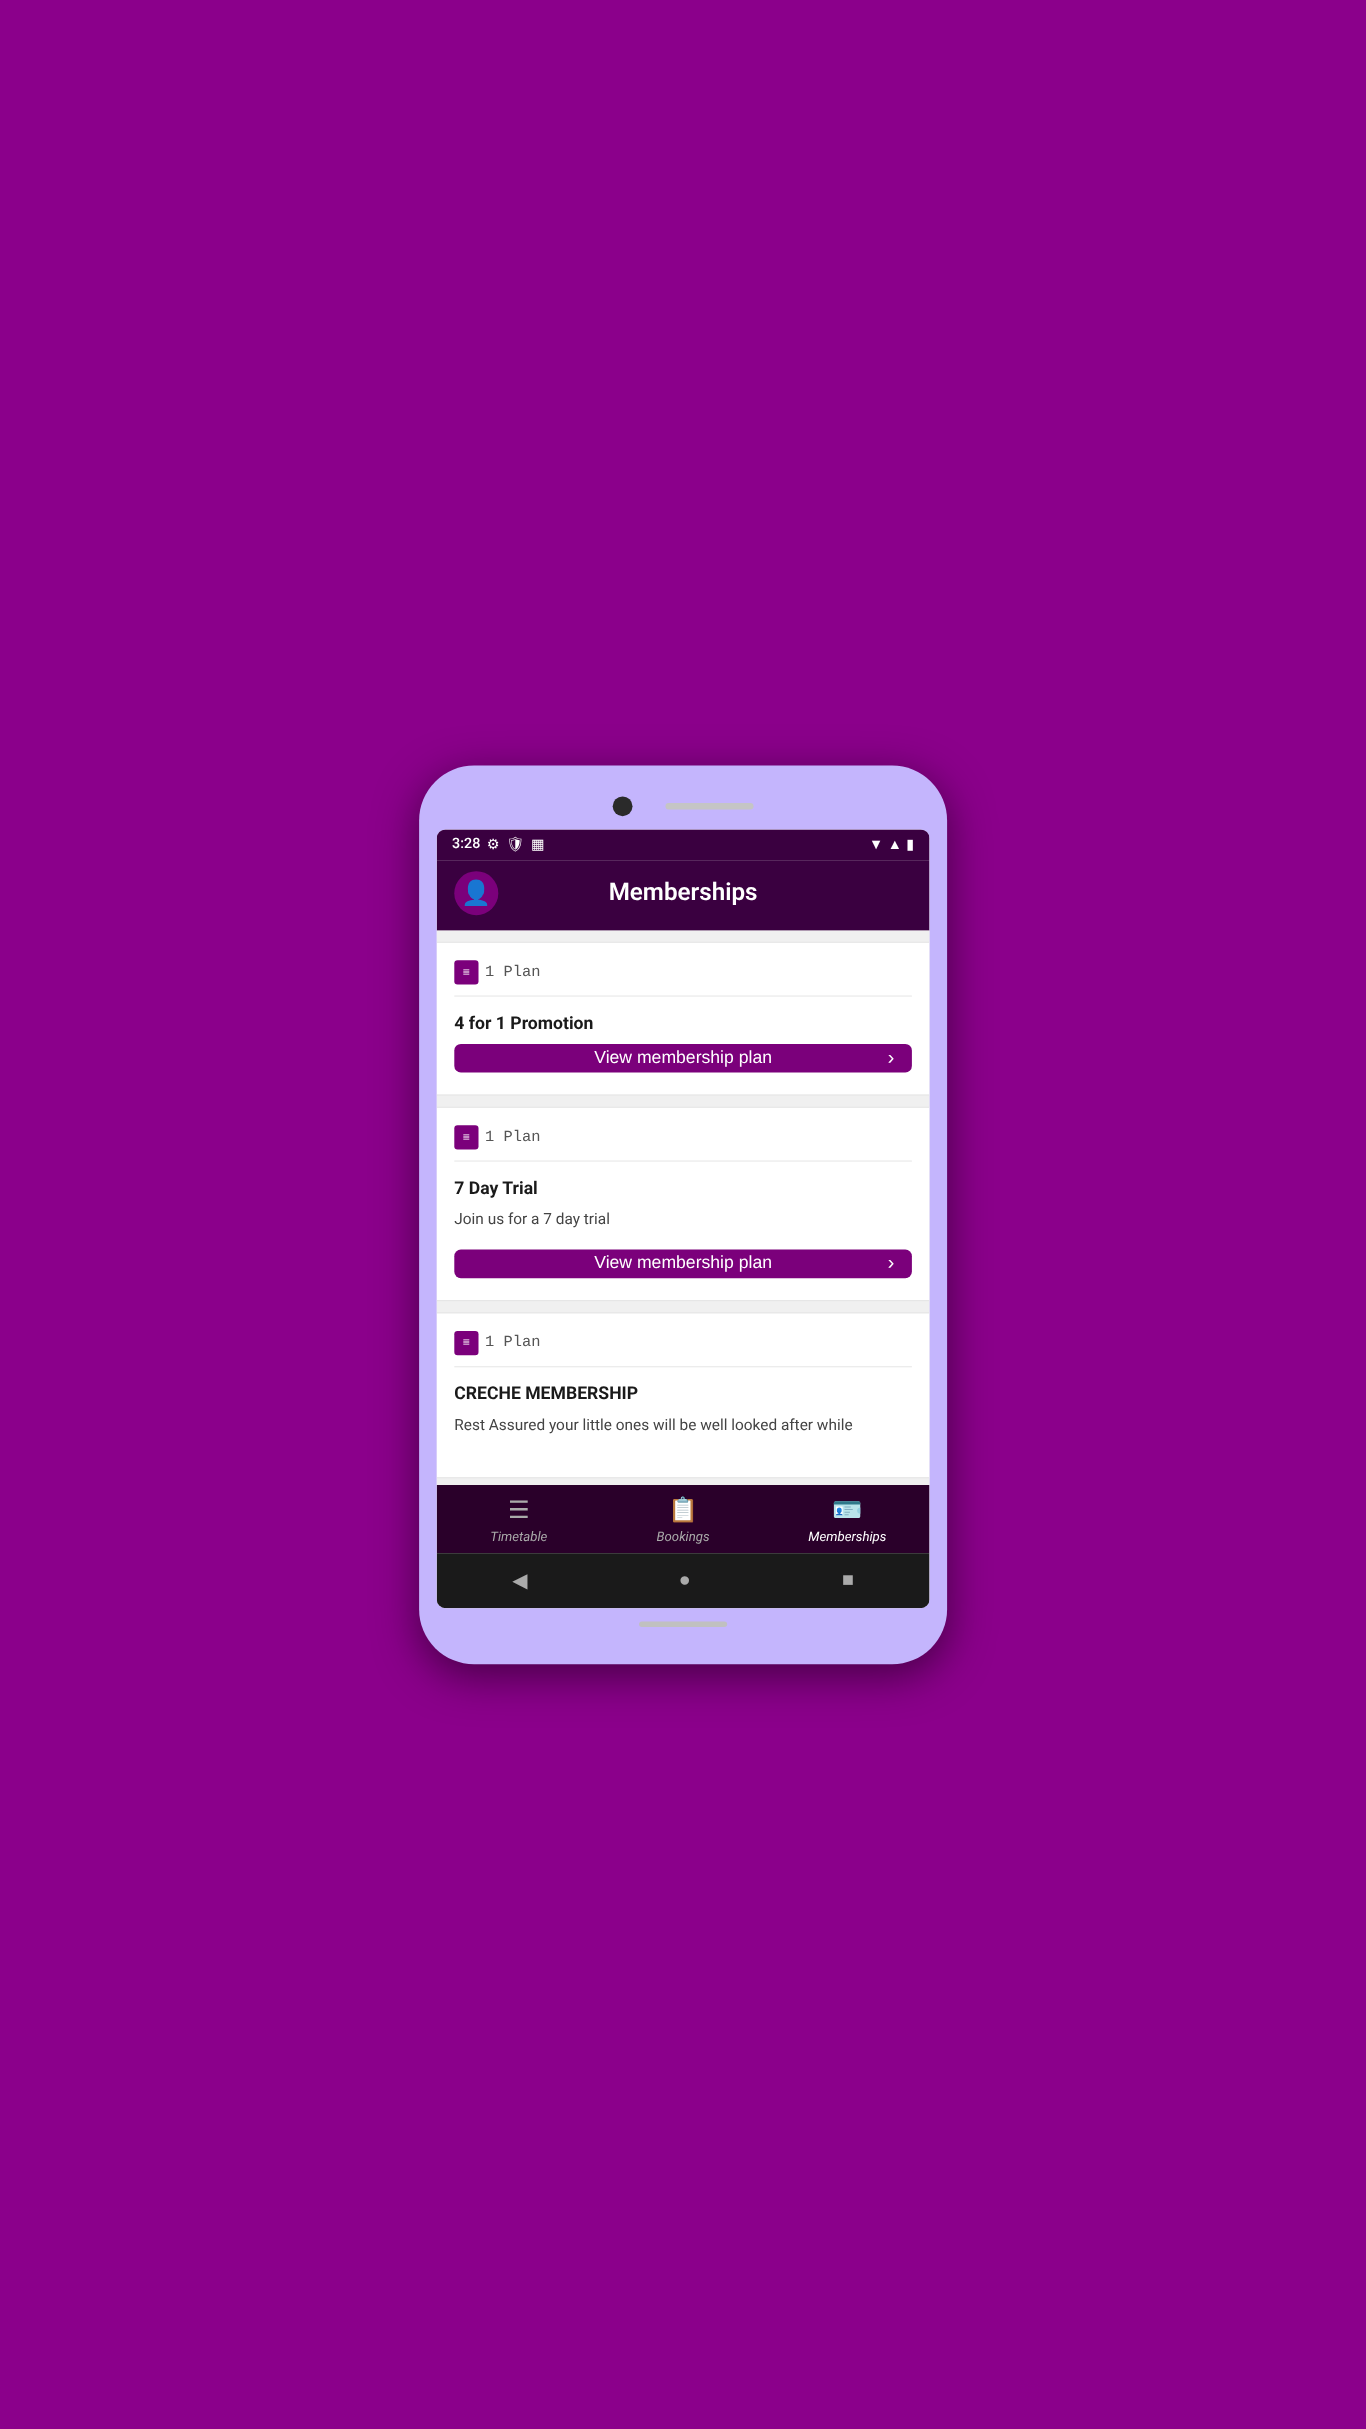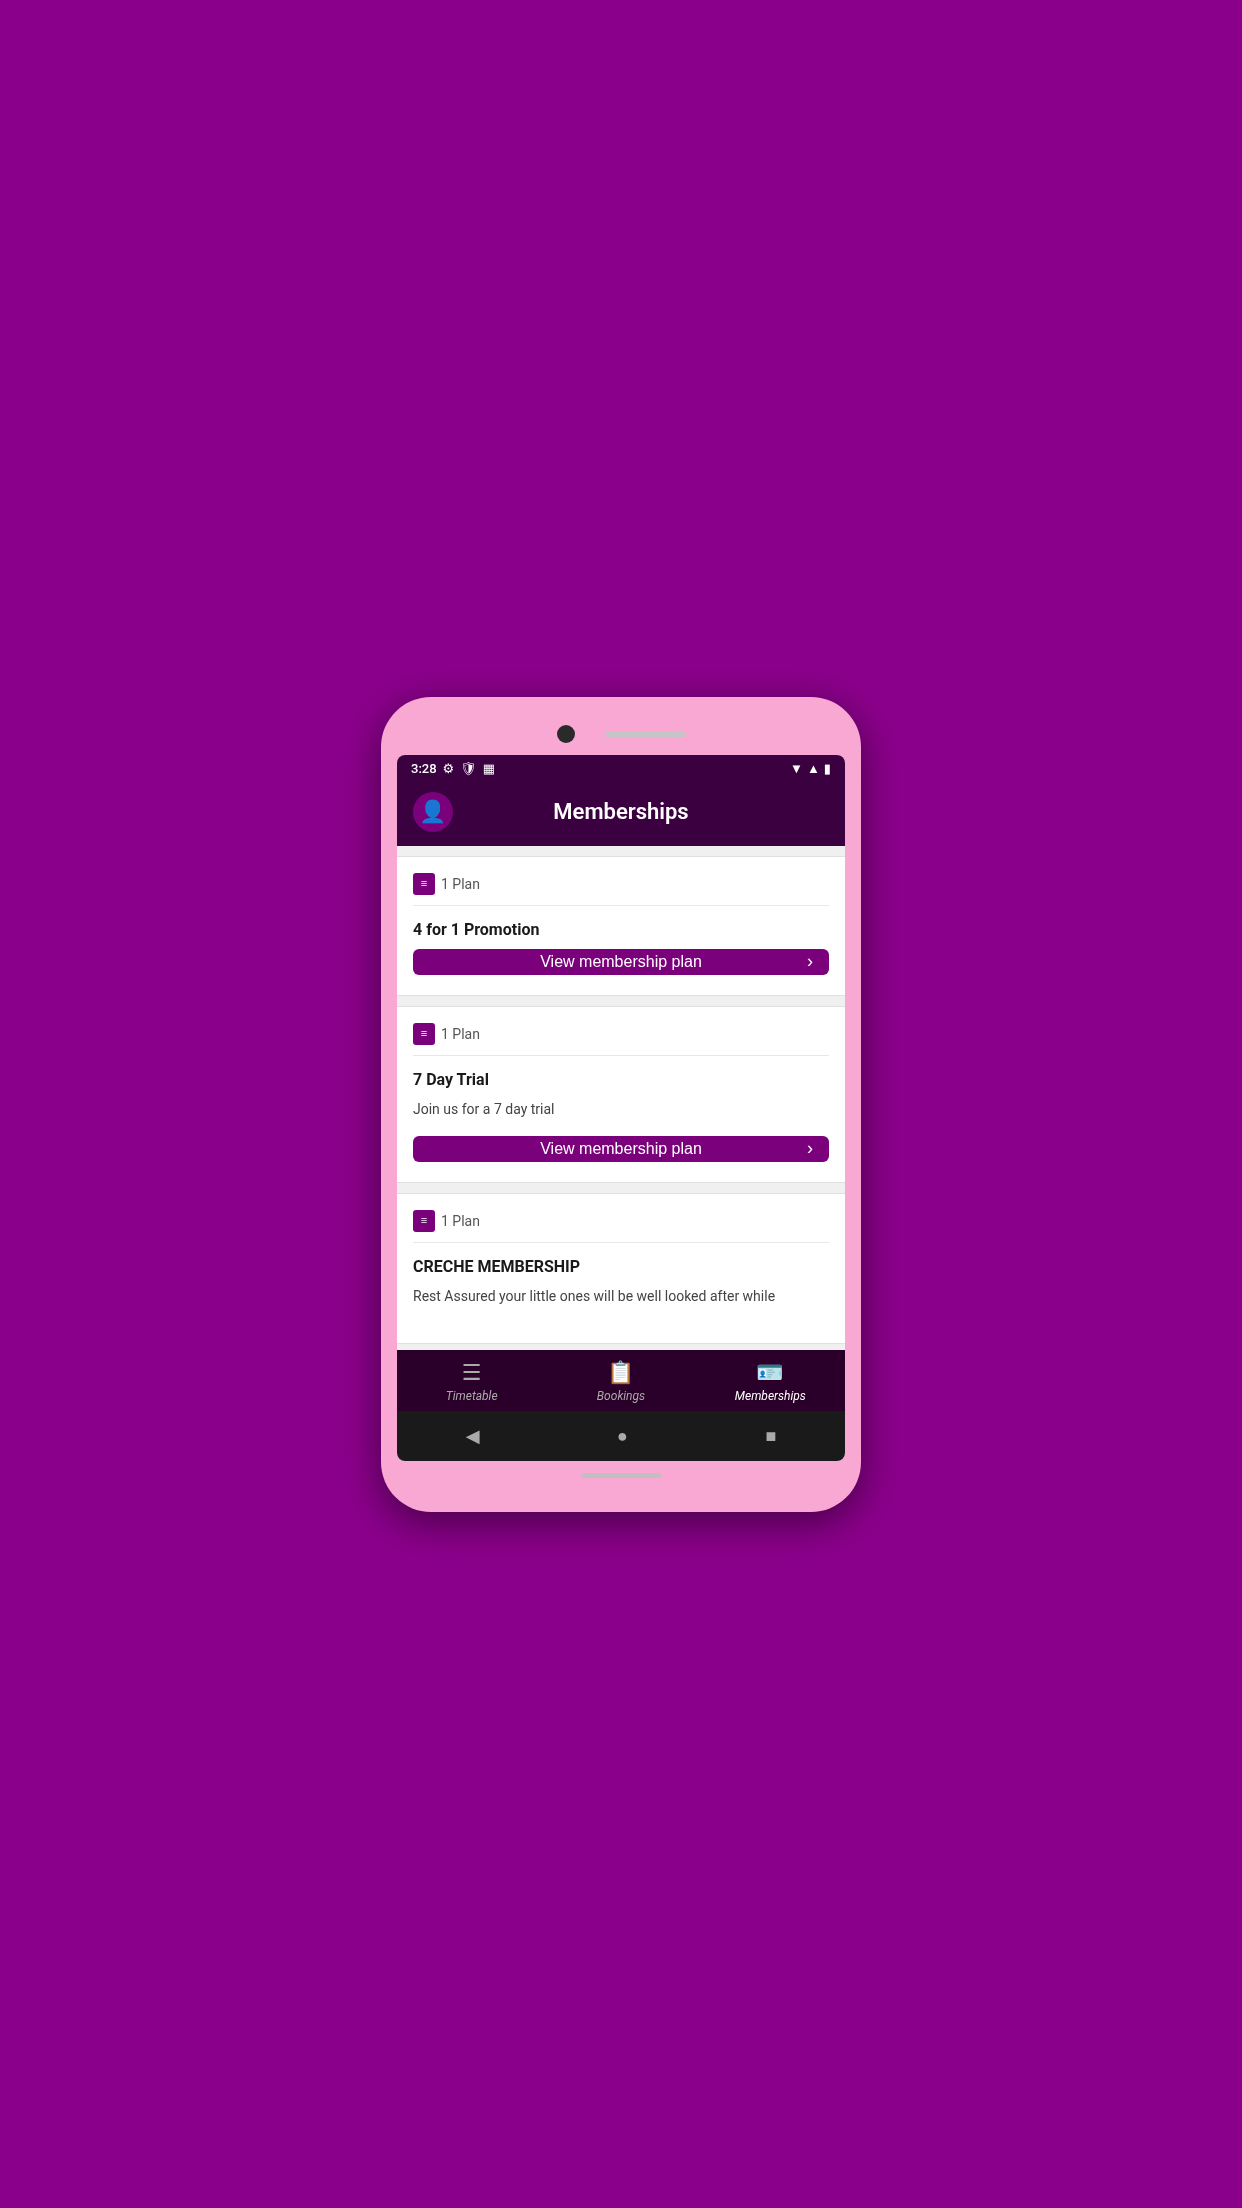--- a/index.html
+++ b/index.html
@@ -8,21 +8,21 @@
       background-color: #8B008B;
       display: flex;
       justify-content: center;
       align-items: center;
       min-height: 100vh;
       font-family: 'Roboto', Arial, sans-serif;
     }
 
     .phone-outer {
       width: 480px;
-      background: #f9a8d4;
+      background: #c4b5fd;
       border-radius: 50px;
       padding: 20px 16px 28px 16px;
       box-shadow: 0 10px 40px rgba(0,0,0,0.5);
       position: relative;
     }
 
     .phone-top-bar {
       display: flex;
       justify-content: center;
       align-items: center;
@@ -138,20 +138,21 @@
       display: flex;
       align-items: center;
       justify-content: center;
       color: white;
       font-size: 11px;
     }
 
     .plan-label {
       color: #555;
       font-size: 14px;
+      font-family: Liberation Mono, monospace;
     }
 
     .card-title {
       font-size: 16px;
       font-weight: 700;
       color: #1a1a1a;
       margin-bottom: 10px;
     }
 
     .card-desc {

